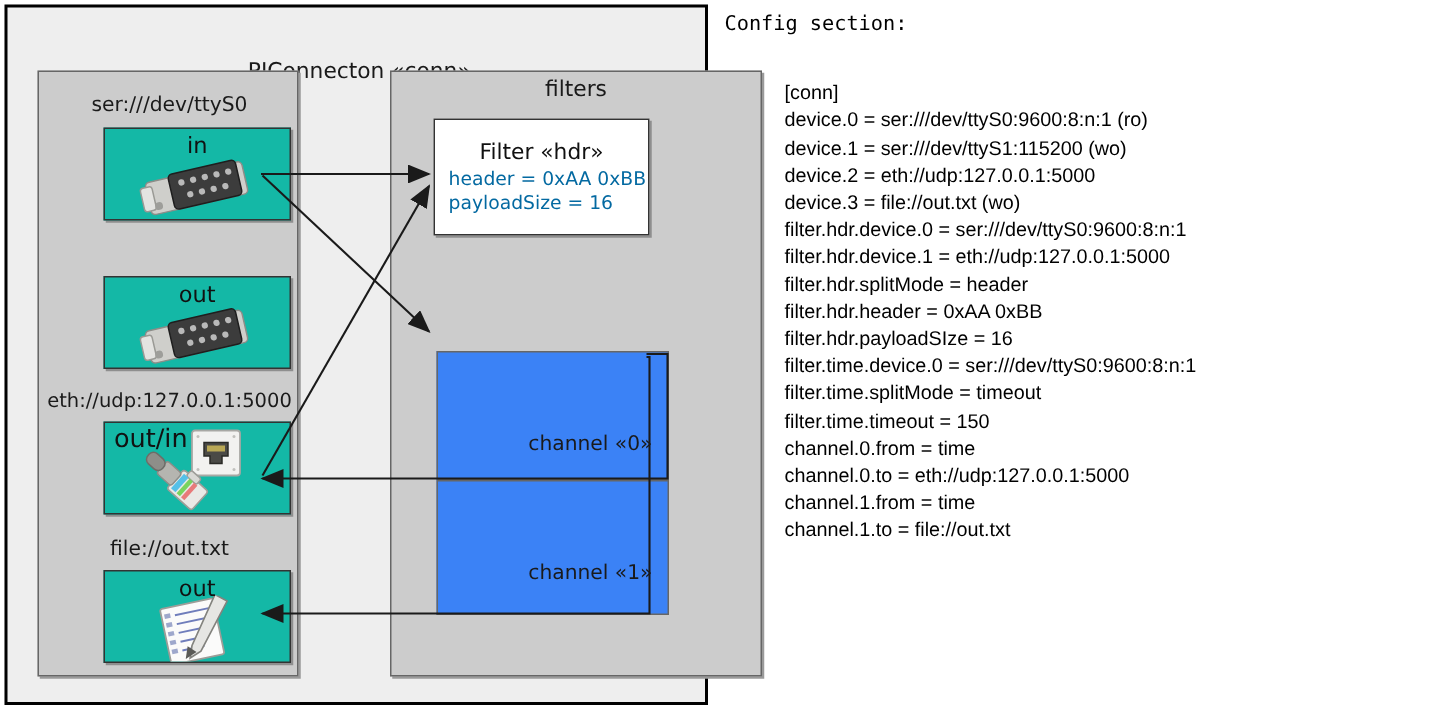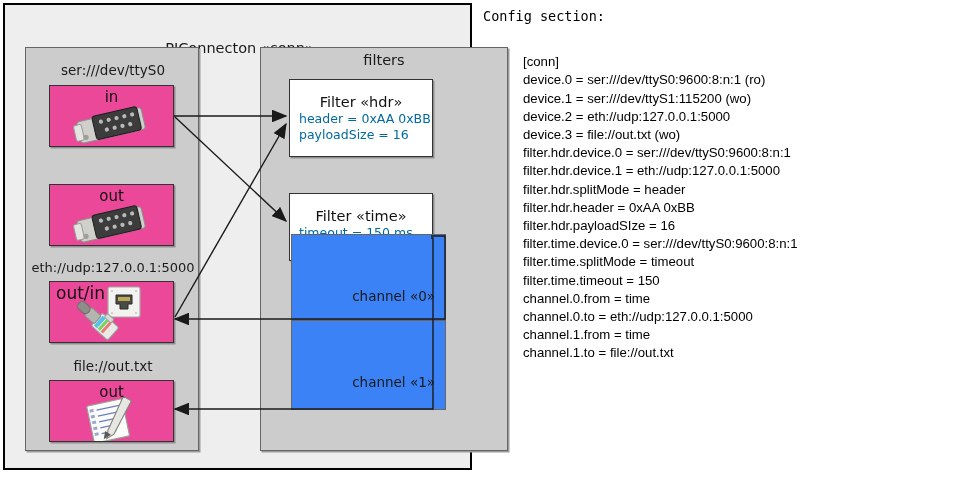--- a/index.html
+++ b/index.html
@@ -30,23 +30,24 @@
   #devices-panel{left:20px;top:42px;width:174px;height:404px;}
   #filters-panel{left:255px;top:42px;width:248px;height:404px;}
   #filters-panel .group-title{top:4px;}
 
   
   .device-label{
     position:absolute;width:174px;left:0;text-align:center;
     font-size:13.5px;color:#1a1a1a;
   }
   .device-box{
-    position:absolute;background:#ec4899;border:1.5px solid #333333;
+    position:absolute;background:#14b8a6;border:1.5px solid #333333;
     box-sizing:border-box;box-shadow:1.5px 1.5px 0 #8e8e8e;
     overflow:hidden;
+    margin-left:20px;
   }
   .device-dir{
     position:absolute;left:0;top:2px;width:100%;text-align:center;
     font-size:15px;color:#111111;z-index:3;
   }
   .device-dir.left-align{text-align:center;left:6px;width:auto;font-size:17px;top:1px;}
 
   
   .filter-box{
     position:absolute;background:#ffffff;border:1.5px solid #333333;
@@ -199,26 +200,20 @@
     <div class="group-title">filters</div>
 
     <div class="filter-box" style="left:28px;top:31px;width:144px;height:78px;">
       <div class="filter-title">Filter «hdr»</div>
       <div class="filter-props">
         <div>header = 0xAA 0xBB</div>
         <div>payloadSize = 16</div>
       </div>
     </div>
 
-    <div class="filter-box" style="left:28px;top:145px;width:144px;height:68px;">
-      <div class="filter-title">Filter «time»</div>
-      <div class="filter-props">
-        <div>timeout = 150 ms</div>
-      </div>
-    </div>
 
     <div class="channel-panel" style="left:30px;top:186px;width:155px;height:86px;">
       <span class="channel-label" style="top:53px;">channel «0»</span>
     </div>
     <div class="channel-panel" style="left:30px;top:272px;width:155px;height:90px;">
       <span class="channel-label" style="top:53px;">channel «1»</span>
     </div>
   </div>
 
   <svg id="arrow-layer" viewBox="0 0 964 484">

